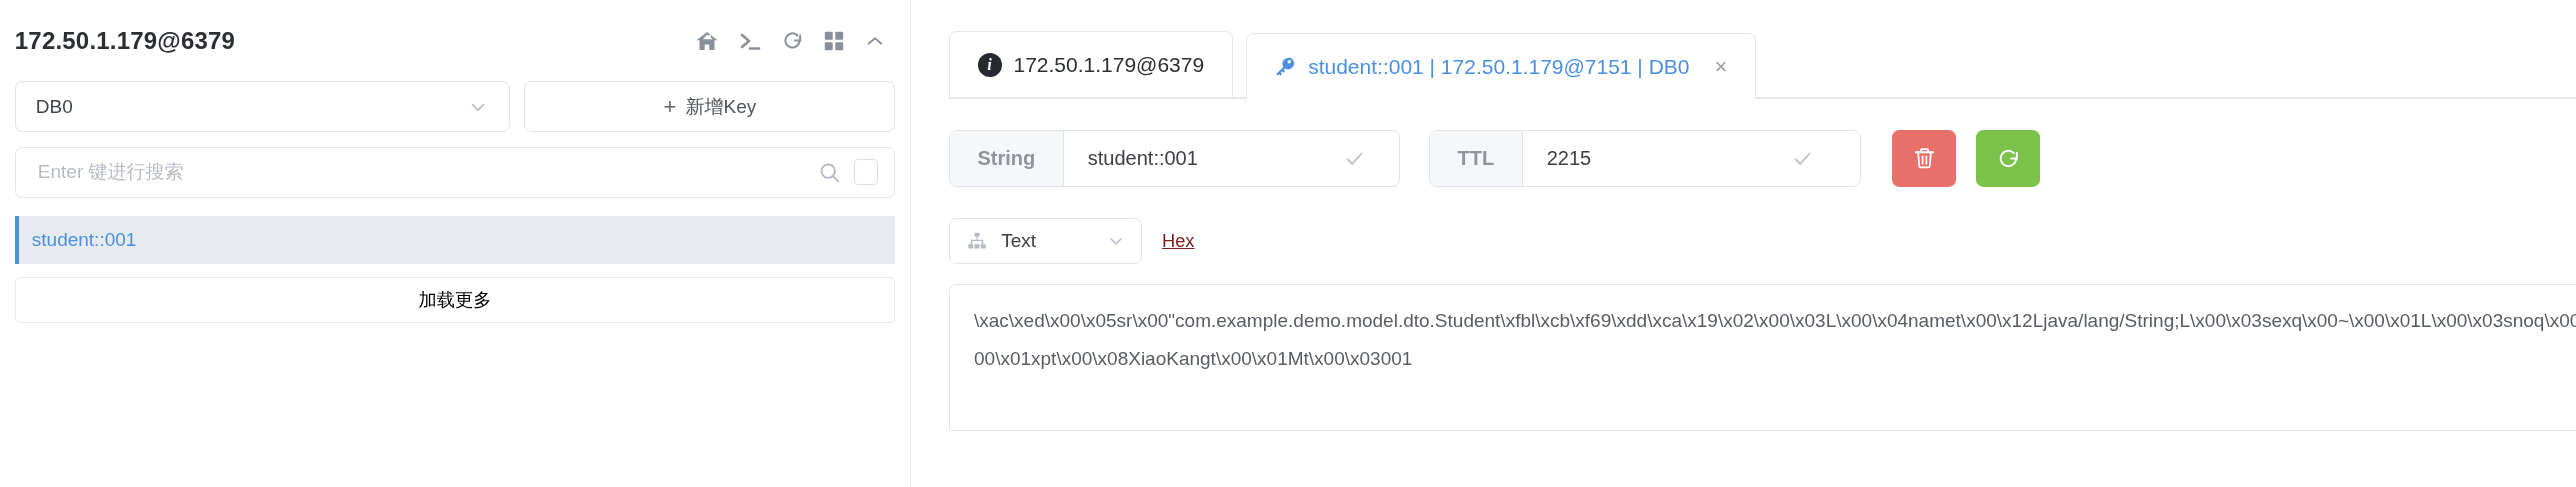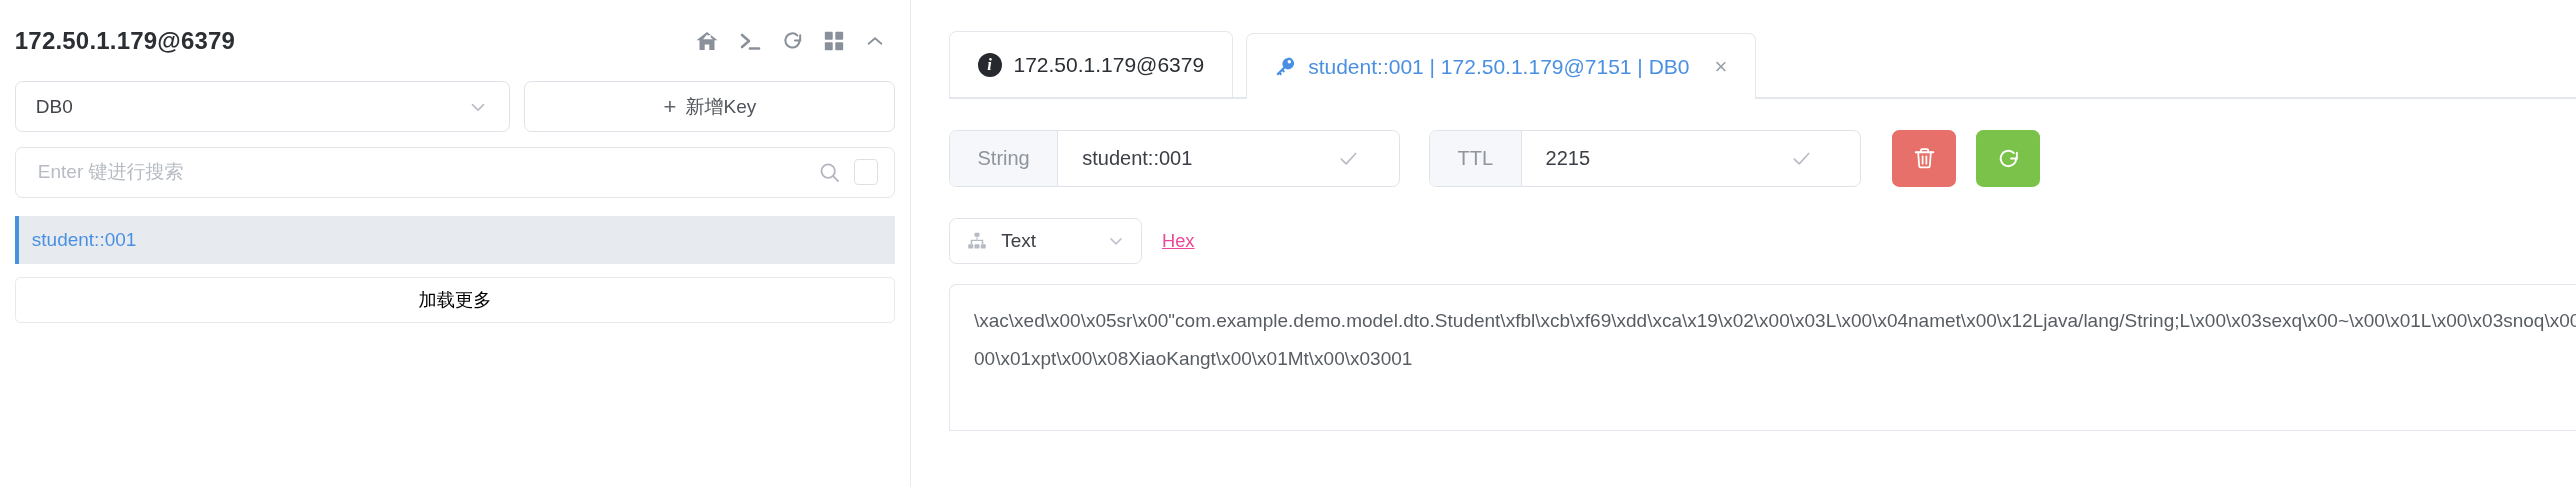--- a/index.html
+++ b/index.html
@@ -215,20 +215,21 @@
   .fg-label {
     background:#f5f7fa;
     height: 100%;
     display:flex;
     align-items:center;
     padding: 0 27.5px;
     font-size: 20px;
     color:#8f959d;
     border-right: 1.8px solid #dfe3e9;
     white-space:nowrap;
+    font-weight:bold;
   }
   .fg-value {
     display:flex;
     align-items:center;
     justify-content:space-between;
     height:100%;
     padding: 0 20px 0 24px;
     font-size: 20px;
     color: #3c4046;
   }
@@ -261,21 +262,21 @@
     border-radius: 7.3px;
     display:flex;
     align-items:center;
     padding: 0 14.7px 0 16.5px;
     gap: 14.7px;
     background:#fff;
   }
   .fs-icon { color:#b6bbc3; display:flex; flex:none; }
   .fs-text { flex:1; font-size: 19px; color:#3c4046; }
   .fs-caret { color:#bfc4cc; display:flex; }
-  .hex-link { font-size: 18.3px; color:#ec4899;text-decoration:underline; }
+  .hex-link { font-size: 18.3px; color:#7f1d1d;text-decoration:underline; }
 
   
   .content-box {
     margin-top: 20px;
     border: 1.8px solid #e3e6ec;
     border-radius: 7.3px 0 0 0;
     border-right: none;
     background:#fff;
     height: 147px;
     padding: 16.5px 24px 0 24px;

